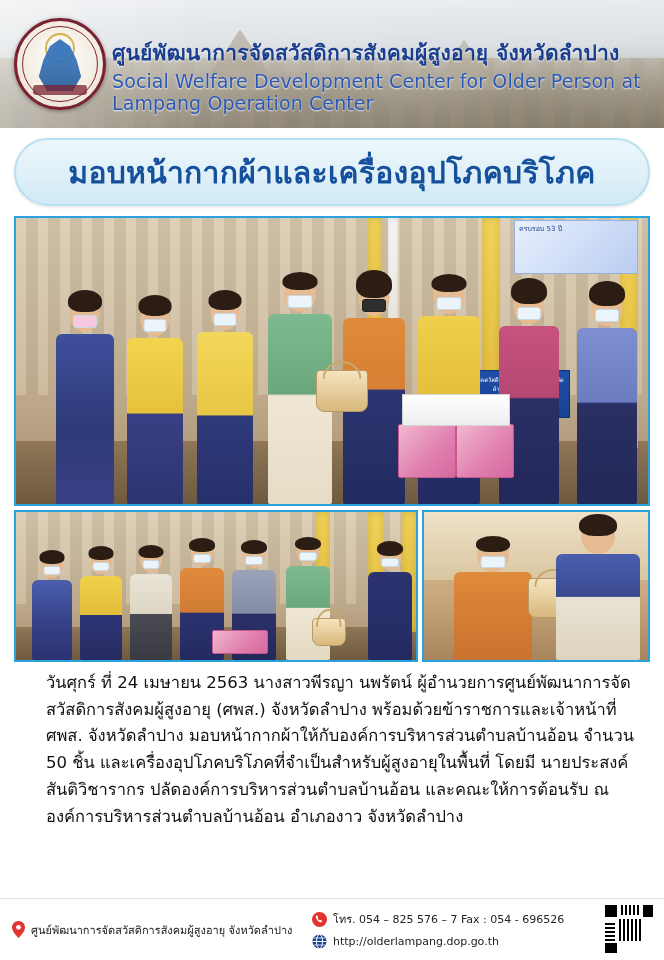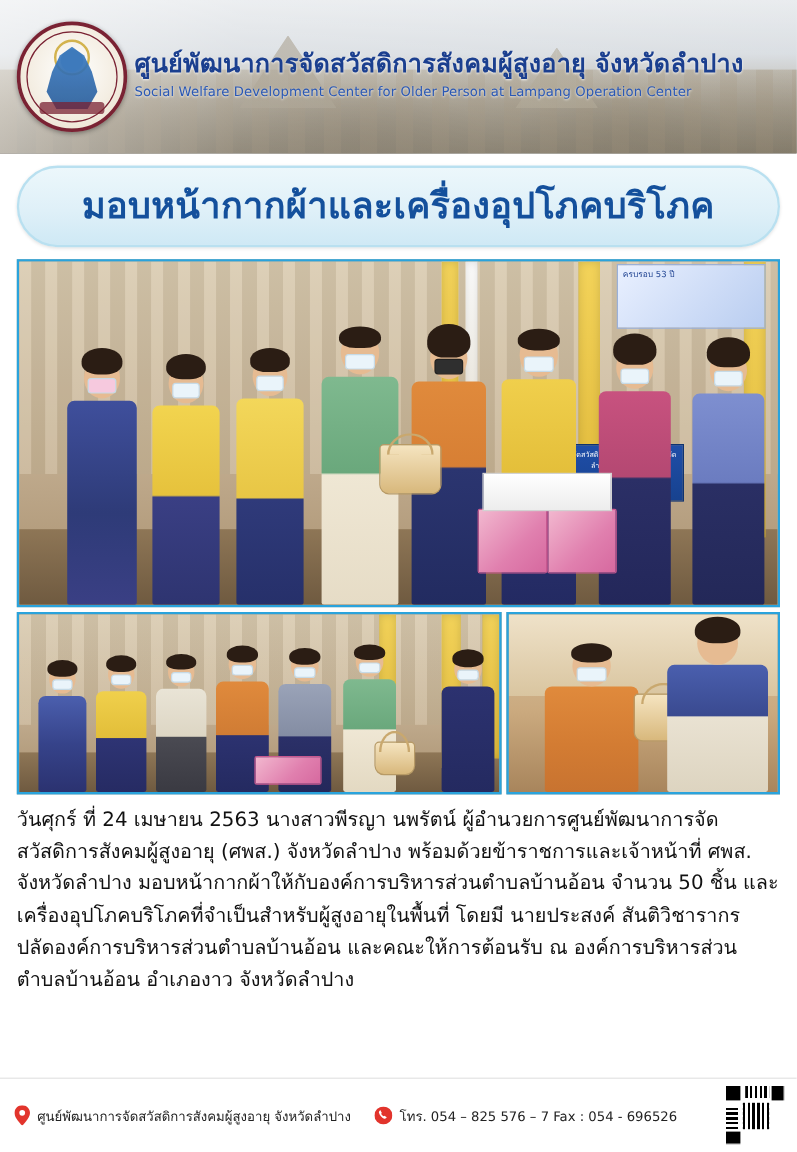--- a/index.html
+++ b/index.html
@@ -61,21 +61,21 @@
   .header-title-th {
     font-size: 21px;
     font-weight: bold;
     color: #1b3f8f;
     text-shadow: 0 1px 2px rgba(255,255,255,.85);
     line-height: 1.25;
     letter-spacing: .2px;
   }
   .header-title-en {
     margin-top: 4px;
-    font-size: 11px;
+    font-size: 19px;
     color: #2a58b5;
     text-shadow: 0 1px 2px rgba(255,255,255,.9);
     letter-spacing: .1px;
   }
   .logo-seal {
     position: absolute;
     left: 14px;
     top: 18px;
     width: 92px;
     height: 92px;
@@ -275,21 +275,21 @@
   
   .body-text {
     margin: 8px auto 0;
     width: 636px;
     font-size: 16.5px;
     line-height: 1.62;
     color: #111;
     text-align: left;
     letter-spacing: 0;
   }
-  .body-text p { text-indent: 0; }
+  .body-text p { text-indent: 0; margin-left: 32px; }
 
   
   .footer {
     position: absolute;
     left: 0; bottom: 0;
     width: 664px;
     height: 62px;
     background: #ffffff;
     border-top: 1px solid #e3e3e3;
     display: flex;
@@ -542,16 +542,28 @@
   <div class="footer-col f-contact">
     <div class="f-line">
       <span class="phone-icon">
         <svg width="15" height="15" viewBox="0 0 15 15">
             <circle cx="7.5" cy="7.5" r="7.5" fill="#e2342c"></circle>
             <path d="M4.4 3.6c-.5.4-.8 1-.6 1.7.4 1.9 2.4 4.3 4.3 5 .7.2 1.3-.1 1.7-.6l.5-.7-1.9-1.3-.7.6c-.8-.4-1.7-1.3-2.1-2.1l.6-.7L4.9 3z" fill="#fff"></path>
           </svg>
       </span>
       <span>โทร. 054 – 825 576 – 7   Fax : 054 - 696526</span>
     </div>
+    <div class="f-line">
+      <span class="globe-icon">
+        <svg width="15" height="15" viewBox="0 0 15 15">
+            <circle cx="7.5" cy="7.5" r="7" fill="#1b3f8f"></circle>
+            <ellipse cx="7.5" cy="7.5" rx="3" ry="7" fill="none" stroke="#fff" stroke-width="1"></ellipse>
+            <line x1=".8" y1="7.5" x2="14.2" y2="7.5" stroke="#fff" stroke-width="1"></line>
+            <line x1="2" y1="4" x2="13" y2="4" stroke="#fff" stroke-width=".8"></line>
+            <line x1="2" y1="11" x2="13" y2="11" stroke="#fff" stroke-width=".8"></line>
+          </svg>
+      </span>
+      <span>http://olderlampang.dop.go.th</span>
+    </div>
   </div>
 
   <div class="qr"></div>
 </div>
 
 </body></html>

